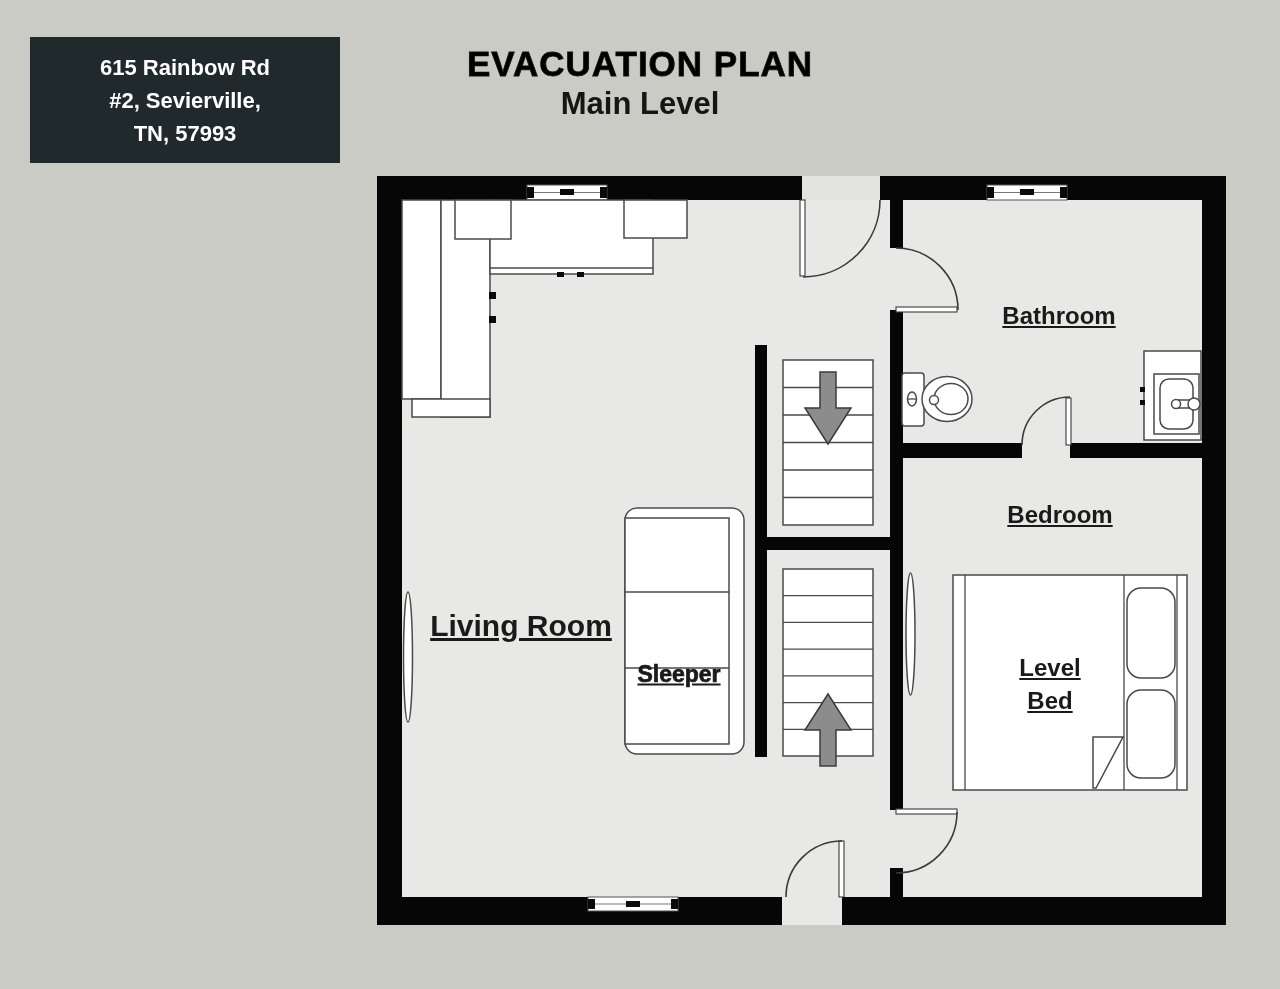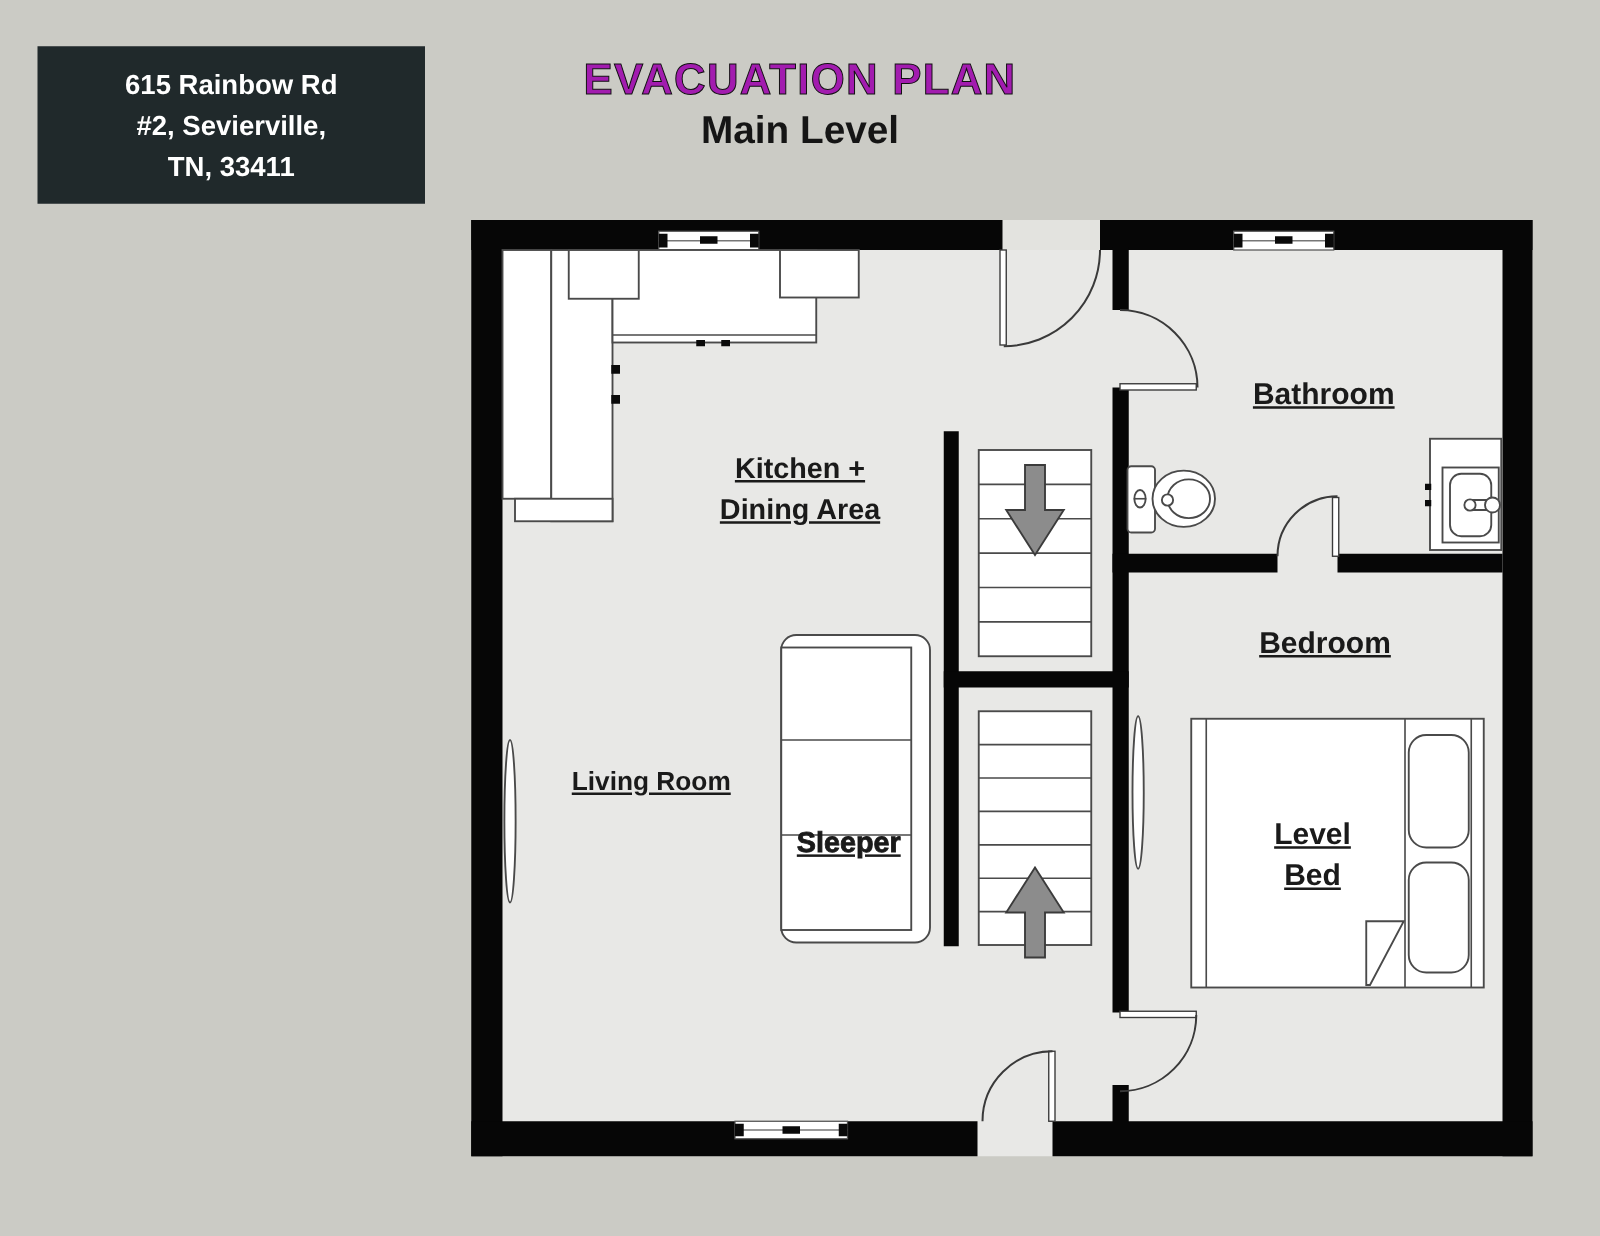--- a/index.html
+++ b/index.html
@@ -11,29 +11,29 @@
   body{font-family:"Liberation Sans",sans-serif;background:var(--background);}
   .canvas{position:relative;width:1226px;height:989px;background:var(--background);overflow:hidden;}
   .plan-svg{position:absolute;left:0;top:0;width:1280px;height:989px;}
 
   .badge{position:absolute;left:30px;top:37px;width:310px;height:126px;
     background:var(--badge_bg);color:var(--badge_text);
     display:flex;flex-direction:column;justify-content:center;align-items:center;
     font-size:22px;font-weight:bold;line-height:33px;text-align:center;}
 
   .title-main{position:absolute;left:640px;top:64px;transform:translate(-50%,-50%);
-    font-size:35px;font-weight:bold;letter-spacing:1px;color:#a21caf;white-space:nowrap;
+    font-size:35px;font-weight:bold;letter-spacing:1px;color:#000000;white-space:nowrap;
     -webkit-text-stroke:0.8px #101010;}
   .title-sub{position:absolute;left:640px;top:104px;transform:translate(-50%,-50%);
     font-size:31px;font-weight:bold;color:#151515;white-space:nowrap;text-align:center;}
 
   .plan-label{position:absolute;transform:translate(-50%,-50%);font-weight:bold;
     color:var(--text);text-align:center;white-space:nowrap;z-index:5;text-decoration:underline;}
   .lbl-kitchen{left:640px;top:391px;font-size:23px;line-height:33px;}
-  .lbl-living{left:521px;top:626px;font-size:21px;}
+  .lbl-living{left:521px;top:626px;font-size:30px;}
   .lbl-sleeper{left:679px;top:626px;font-size:23px;margin-top:48px;-webkit-text-stroke:0.7px var(--text);}
   .lbl-bathroom{left:1059px;top:316px;font-size:24px;}
   .lbl-bedroom{left:1060px;top:515px;font-size:24px;text-align:right;}
   .lbl-kingbed{left:1050px;top:684px;font-size:24px;line-height:33px;}
 
   .wall{fill:var(--wall);}
   .white-shape{fill:#fff;stroke:var(--outline);stroke-width:1.5;}
   .thin-line{stroke:var(--outline);stroke-width:1.3;fill:none;}
   .door-arc{stroke:#3a3a3a;stroke-width:1.6;fill:none;}
   .door-leaf{fill:#fff;stroke:#3a3a3a;stroke-width:1.1;}
@@ -45,21 +45,21 @@
   .threshold{fill:var(--threshold);}
 </style>
 </head>
 <body>
 
 <div class="canvas">
 
   <div class="badge">
     <div>615 Rainbow Rd</div>
     <div>#2, Sevierville,</div>
-    <div>TN, 33411</div>
+    <div>TN, 57993</div>
   </div>
 
   <div class="title-main">EVACUATION PLAN</div>
   <div class="title-sub">Main Level</div>
 
   <svg class="plan-svg" viewBox="0 0 1280 989">
 
     <rect x="377" y="176" width="851" height="749" fill="var(--floor)"></rect>
 
     <rect class="threshold" x="802" y="176" width="78" height="24"></rect>
@@ -185,24 +185,20 @@
     </g>
     <g>
       <rect class="door-leaf" x="839" y="841" width="5" height="56"></rect>
       <path class="door-arc" d="M842,841 A56,56 0 0 0 786,897"></path>
     </g>
 
     <ellipse class="white-shape" cx="408" cy="657" rx="4.5" ry="65"></ellipse>
     <ellipse class="white-shape" cx="910.5" cy="634" rx="4.5" ry="61"></ellipse>
   </svg>
 
-  <div class="plan-label lbl-kitchen">
-    <span style="display:block">Kitchen +</span>
-    <span style="display:block">Dining Area</span>
-  </div>
   <div class="plan-label lbl-living">Living Room</div>
   <div class="plan-label lbl-sleeper">Sleeper</div>
   <div class="plan-label lbl-bathroom">Bathroom</div>
   <div class="plan-label lbl-bedroom">Bedroom</div>
   <div class="plan-label lbl-kingbed">
     <span style="display:block">Level</span>
     <span style="display:block">Bed</span>
   </div>
 
 </div>

